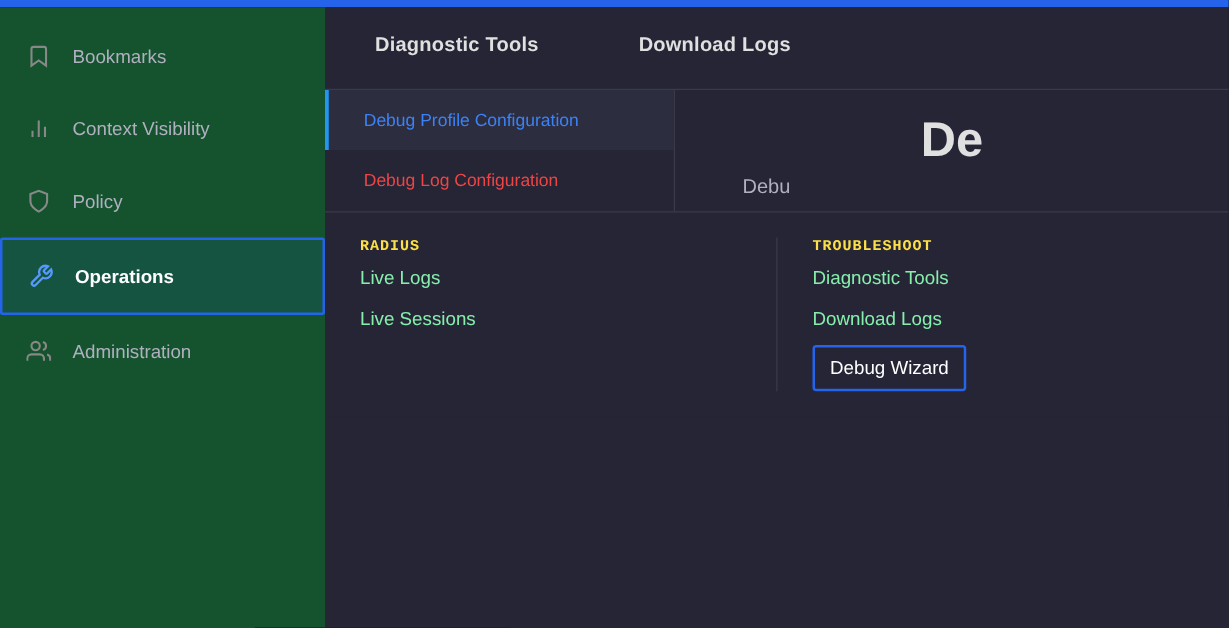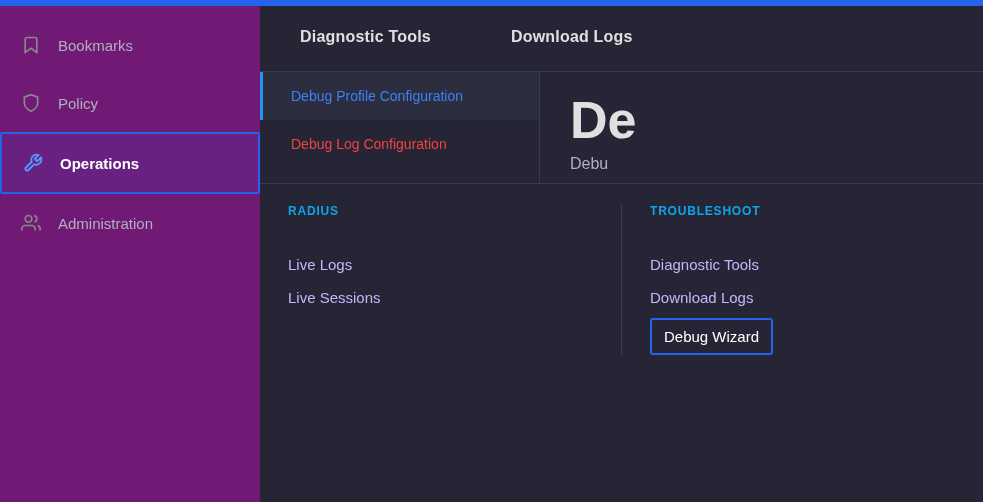--- a/index.html
+++ b/index.html
@@ -20,21 +20,21 @@
 
     .main-container {
       display: flex;
       height: 496px;
       background: #1c1c2e;
     }
 
     
     .sidebar {
       width: 260px;
-      background: #701a75;
+      background: #14532d;
       flex-shrink: 0;
       padding-top: 10px;
     }
 
     .sidebar-item {
       display: flex;
       align-items: center;
       padding: 18px 20px;
       cursor: pointer;
       color: #b0b0c0;
@@ -116,59 +116,62 @@
 
     
     .dropdown-right {
       flex: 1;
       padding: 10px 30px;
       display: flex;
       flex-direction: column;
     }
 
     .right-big-text {
-      font-size: 52px;
+      font-size: 39px;
       font-weight: 700;
       color: #e0e0e0;
       line-height: 1.1;
       padding-top: 10px;
+      text-align: center;
     }
 
     .right-sub-text {
       font-size: 16px;
       color: #b0b0c0;
       padding-top: 6px;
+      margin-left: 24px;
     }
 
     
     .bottom-section {
       display: flex;
       background: #252535;
       border-top: 1px solid #3a3a4a;
       padding: 20px 0;
     }
 
     .bottom-col {
       flex: 1;
       padding: 0 28px;
     }
 
     .bottom-col-header {
       font-size: 12px;
       font-weight: 700;
-      color: #0ea5e9;
+      color: #fde047;
       letter-spacing: 0.8px;
       text-transform: uppercase;
-      margin-bottom: 30px;
+      margin-bottom: 2px;
+      font-family: Liberation Mono, monospace;
     }
 
     .bottom-link {
       display: block;
       font-size: 15px;
-      color: #c4b5fd;
+      color: #86efac;
       padding: 8px 0;
       cursor: pointer;
     }
 
     .bottom-link.highlighted {
       border: 2px solid #2563eb;
       border-radius: 3px;
       padding: 8px 12px;
       font-weight: 400;
       color: #ffffff;
@@ -194,20 +197,30 @@
     <div class="sidebar-item">
       <span class="icon">
         <svg width="20" height="20" viewBox="0 0 24 24" fill="none" stroke="#888" stroke-width="2">
           <path d="M19 21l-7-5-7 5V5a2 2 0 0 1 2-2h10a2 2 0 0 1 2 2z"></path>
         </svg>
       </span>
       <span class="label">Bookmarks</span>
     </div>
 
 
+    <div class="sidebar-item">
+      <span class="icon">
+        <svg width="20" height="20" viewBox="0 0 24 24" fill="none" stroke="#888" stroke-width="2">
+          <line x1="18" y1="20" x2="18" y2="10"></line>
+          <line x1="12" y1="20" x2="12" y2="4"></line>
+          <line x1="6" y1="20" x2="6" y2="14"></line>
+        </svg>
+      </span>
+      <span class="label">Context Visibility</span>
+    </div>
 
     <div class="sidebar-item">
       <span class="icon">
         <svg width="20" height="20" viewBox="0 0 24 24" fill="none" stroke="#888" stroke-width="2">
           <path d="M12 22s8-4 8-10V5l-8-3-8 3v7c0 6 8 10 8 10z"></path>
         </svg>
       </span>
       <span class="label">Policy</span>
     </div>
 

